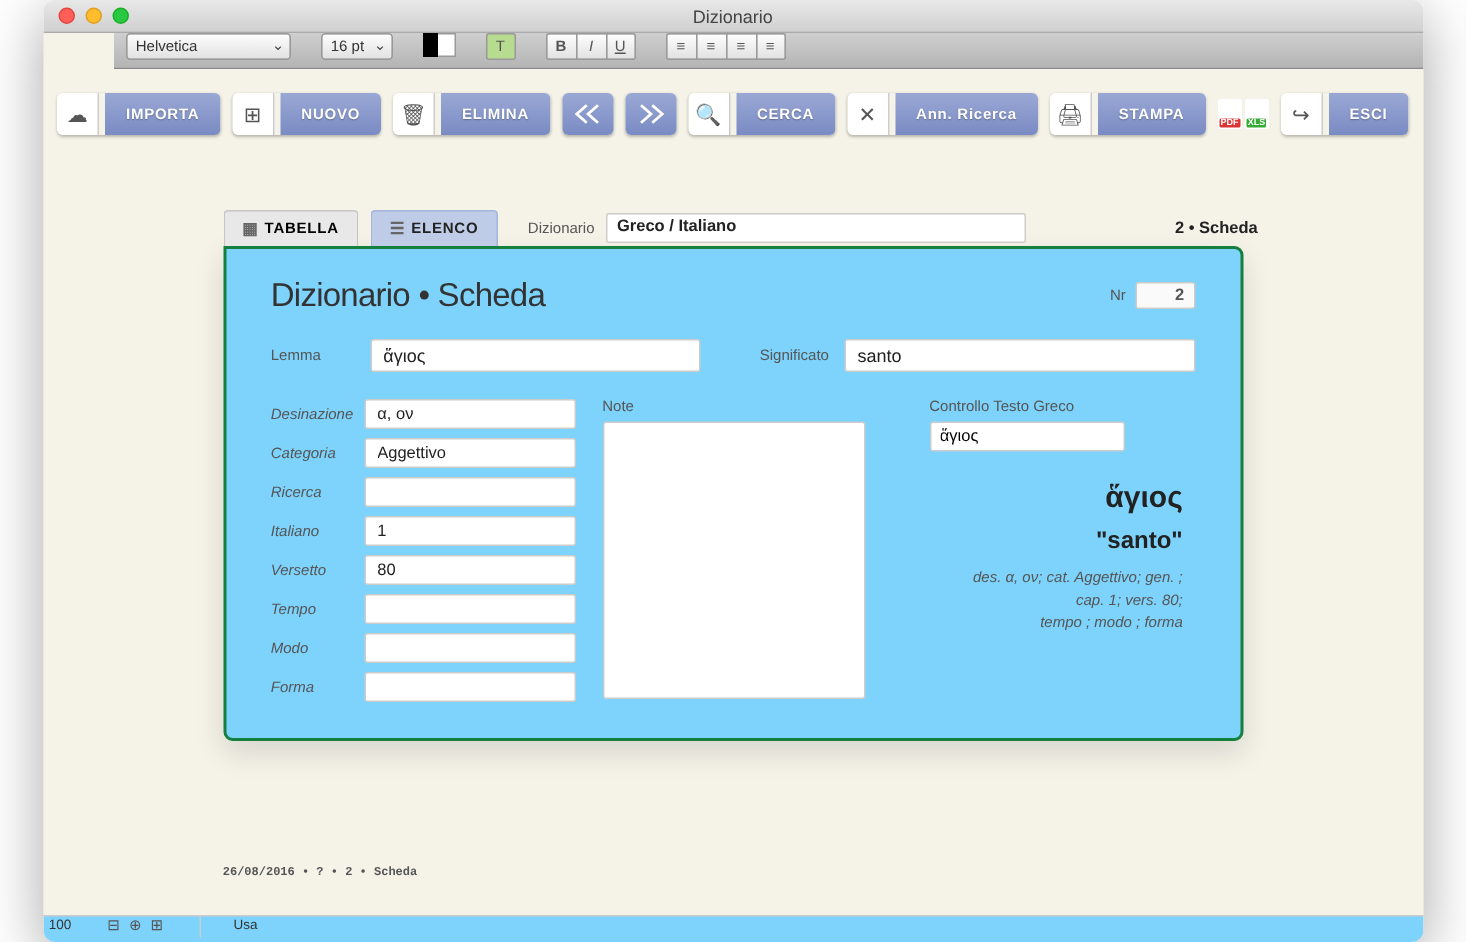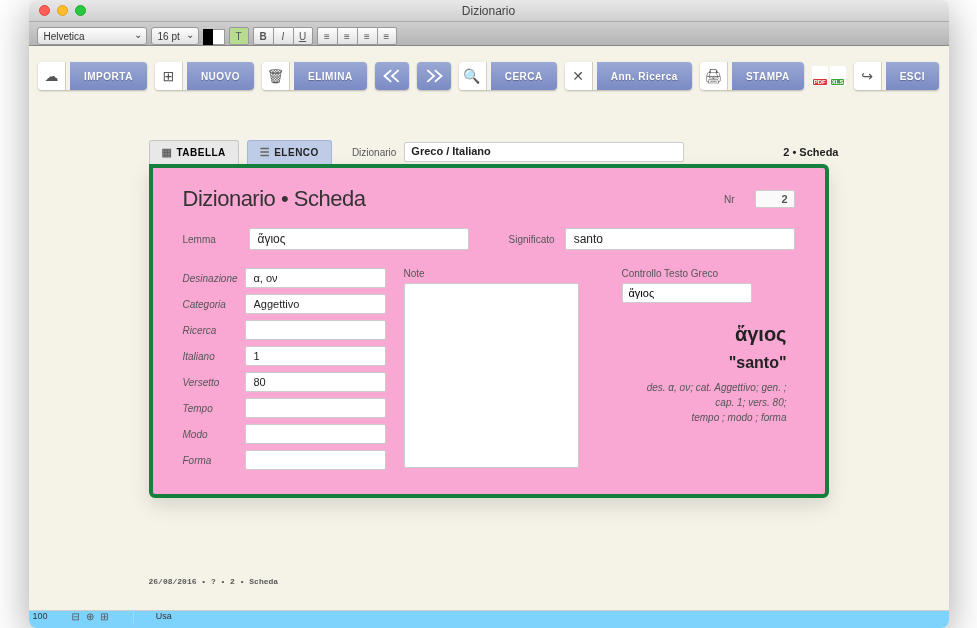--- a/index.html
+++ b/index.html
@@ -26,21 +26,21 @@
   .dot { width: 11px; height: 11px; border-radius: 50%; }
   .dot.r { background: #ff5f57; border: 1px solid #e24640; }
   .dot.y { background: #ffbd2e; border: 1px solid #dfa023; }
   .dot.g { background: #28c940; border: 1px solid #1dad2b; }
   .titlebar .title { position: absolute; left: 50%; transform: translateX(-50%); font-size: 12px; color: #444; }
   
   .fmtbar {
     height: 24px;
     background: linear-gradient(#cfcfcf, #b4b4b4);
     border-bottom: 1px solid #888;
-    display: flex; align-items: flex-end; gap: 4px; padding: 0 8px;
+    display: flex; align-items: flex-start; gap: 20px; padding: 0 8px; margin-left: 47px;
   }
   .fmtsel {
     height: 18px; font-size: 10px; background: linear-gradient(#fdfdfd,#e2e2e2);
     border: 1px solid #999; border-radius: 3px; padding: 0 16px 0 6px;
     display: flex; align-items: center; position: relative; color:#333;
   }
   .fmtsel::after { content:"⌄"; position:absolute; right:3px; top:1px; font-size:10px; color:#444; }
   .swatch { width: 22px; height: 16px; display:flex; }
   .swatch .half { flex:1; }
   .swatch .blk { background:#000; }
@@ -110,29 +110,29 @@
   .dictfld {
     flex: 0 0 280px;
     height: 20px; border:1px solid #ccc; background:#fff;
     font-size:11px; font-weight:bold; padding: 2px 6px; color:#222;
     border-radius: 2px;
   }
   .counter { margin-left:auto; margin-right:30px; font-size:11px; font-weight:bold; color:#222; }
   
   .card {
     margin: 0 120px;
-    background:#f9a8d4;
-    border:4px solid #15803d;
+    background:#7dd3fc;
+    border:2px solid #15803d;
     border-radius: 0 6px 6px 6px;
     box-shadow: 0 8px 20px rgba(0,0,0,0.12);
     padding: 18px 30px 24px;
   }
   .card-head { display:flex; align-items:center; justify-content:space-between; margin-bottom:16px; }
   .card-title { font-size:22px; font-weight:300; color:#333; letter-spacing:-0.5px; }
-  .nr { display:flex; align-items:center; gap:20px; font-size:10px; color:#555; }
+  .nr { display:flex; align-items:center; gap:6px; font-size:10px; color:#555; }
   .nr .nrbox { width:40px; height:18px; border:1px solid #ccc; background:#fafafa; text-align:right; padding:2px 6px; font-size:11px; font-weight:bold; border-radius:2px; }
   
   .row1 { display:flex; align-items:center; gap:10px; margin-bottom:18px; }
   .lbl { font-size:10px; color:#555; width:56px; flex-shrink:0; }
   .fld { height:22px; border:1px solid #ccc; background:#fff; font-size:12px; padding:2px 8px; border-radius:2px; color:#222; }
   .fld.lemma { flex:1; max-width:220px; }
   .fld.sig { flex:1; }
   
   .cols { display:flex; gap:18px; }
   .col1 { flex: 0 0 160px; display:flex; flex-direction:column; gap:6px; }

